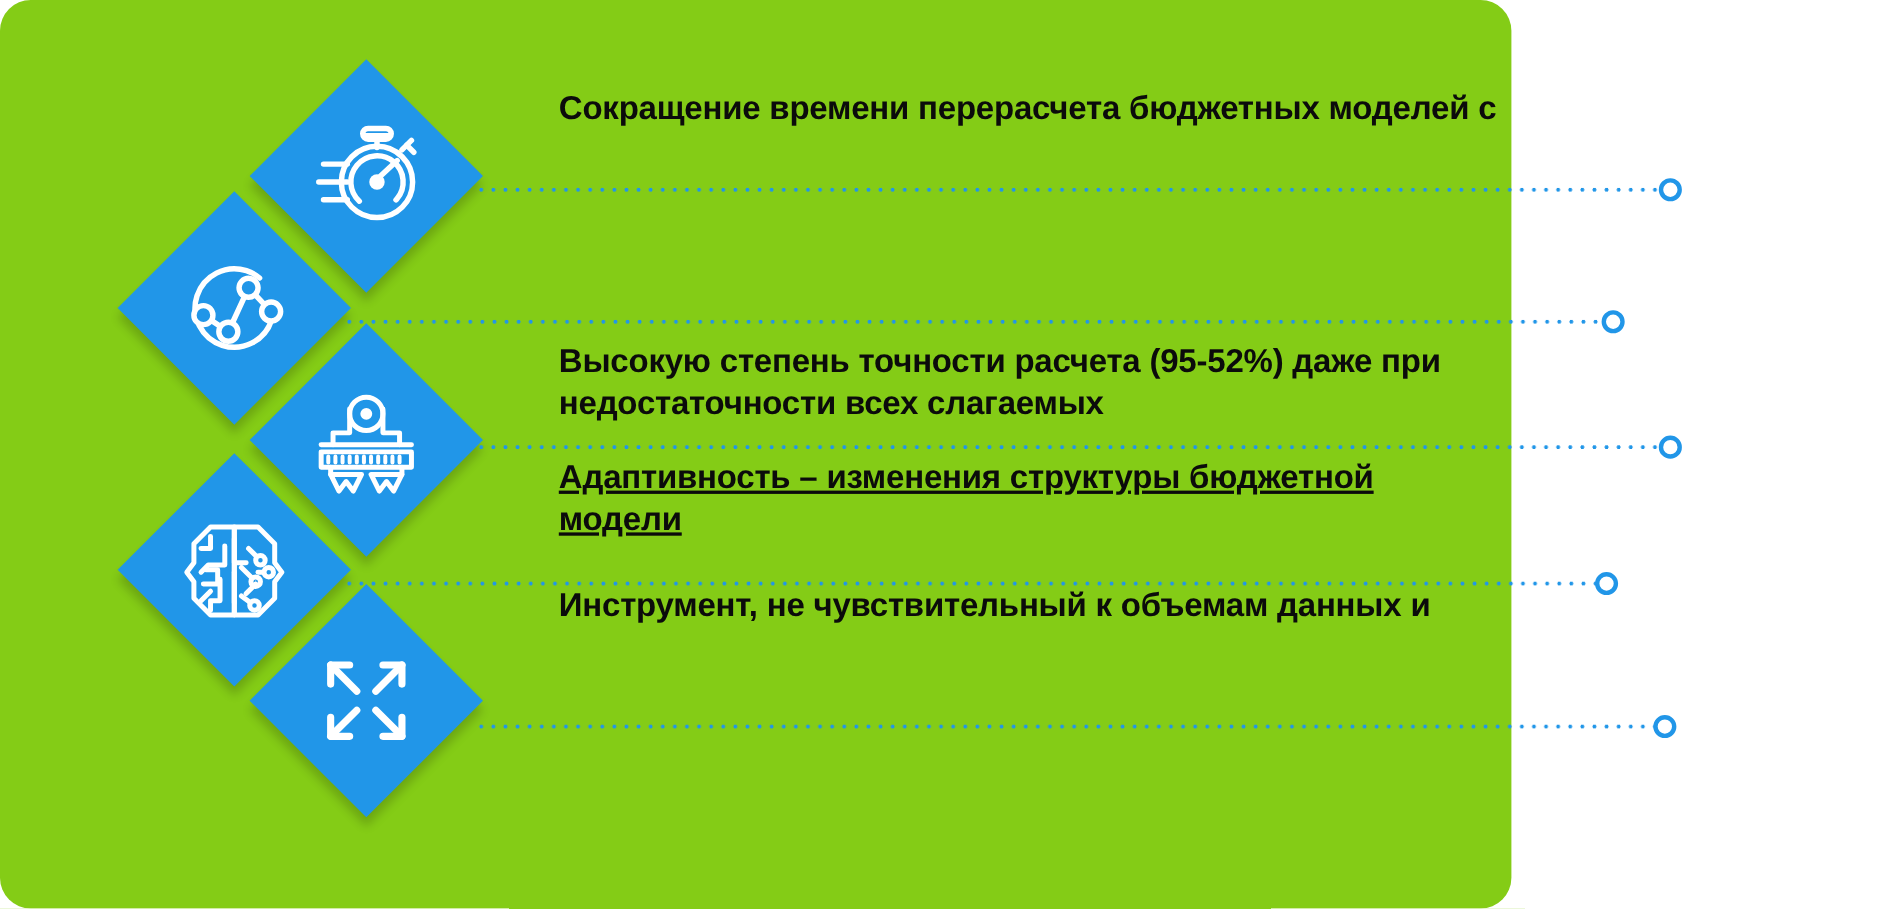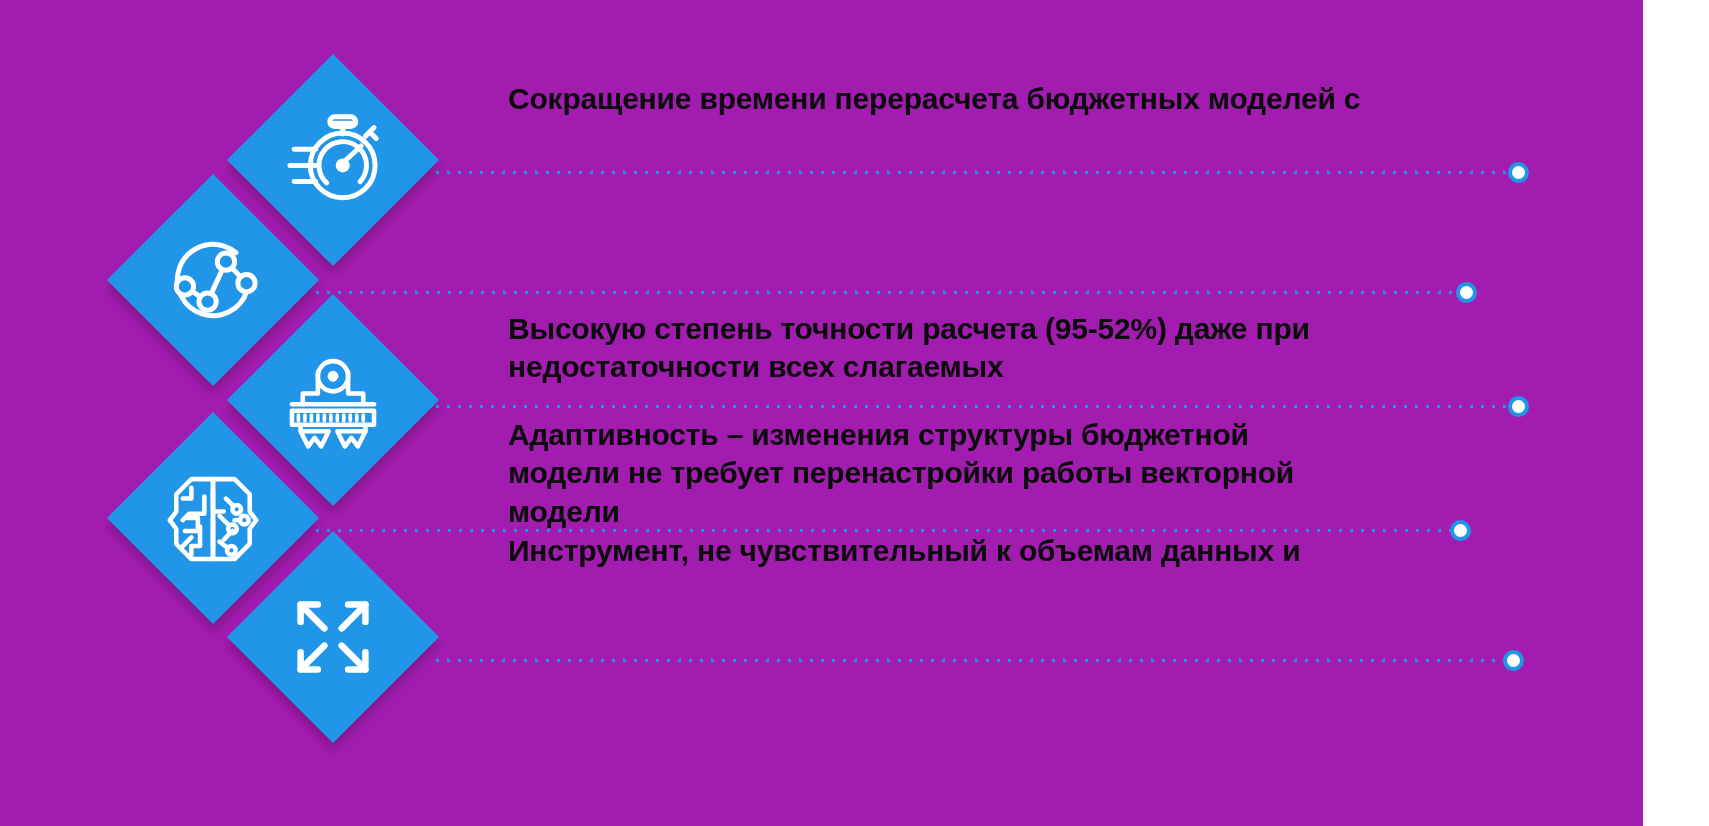--- a/index.html
+++ b/index.html
@@ -11,23 +11,24 @@
     width: 1709px;
     height: 826px;
     position: relative;
     overflow: hidden;
     font-family: "Liberation Sans", sans-serif;
   }
 
   #stage {
     position: absolute;
     left: 0; top: 0;
-    width: 1643px;
+    width: 1374px;
     height: 826px;
-    background: #a21caf;
+    background: #84cc16;
+    border-radius: 28px;
   }
 
   
   .diamond {
     position: absolute;
     width: 150px;
     height: 150px;
     transform: rotate(45deg);
     background: var(--accent, #2196e8);
     box-shadow: 6px 6px 9px rgba(0,0,0,0.18);
@@ -164,23 +165,22 @@
         <circle cx="70" cy="60" r="0.1"></circle>
         <path d="M76 52 h-6"></path>
         <circle cx="79" cy="52" r="4" fill="#2196e8"></circle>
         <path d="M56 72 l8 6"></path>
         <circle cx="67" cy="80" r="4" fill="#2196e8"></circle>
       </svg>
     </div>
   </div>
   <div class="connector" style="left:312px; top:528px; width:1144px;"></div>
   <div class="endpoint" style="left:1450px; top:520px;"></div>
-  <div class="text-block" style="top:416px;">
+  <div class="text-block" style="top:416px;text-decoration:underline;">
     <span class="line">Адаптивность – изменения структуры бюджетной</span>
-    <span class="line">модели не требует перенастройки работы векторной</span>
     <span class="line">модели</span>
   </div>
 
   <div class="diamond" style="left:258px; top:562px;">
     <div class="diamond-inner">
       <svg viewBox="0 0 100 100" fill="#ffffff" stroke="#ffffff" stroke-width="6" stroke-linecap="round" stroke-linejoin="round">
         <path d="M42 42 L20 20"></path>
         <path d="M20 20 h16 M20 20 v16"></path>
         <path d="M58 42 L80 20"></path>
         <path d="M80 20 h-16 M80 20 v16"></path>

